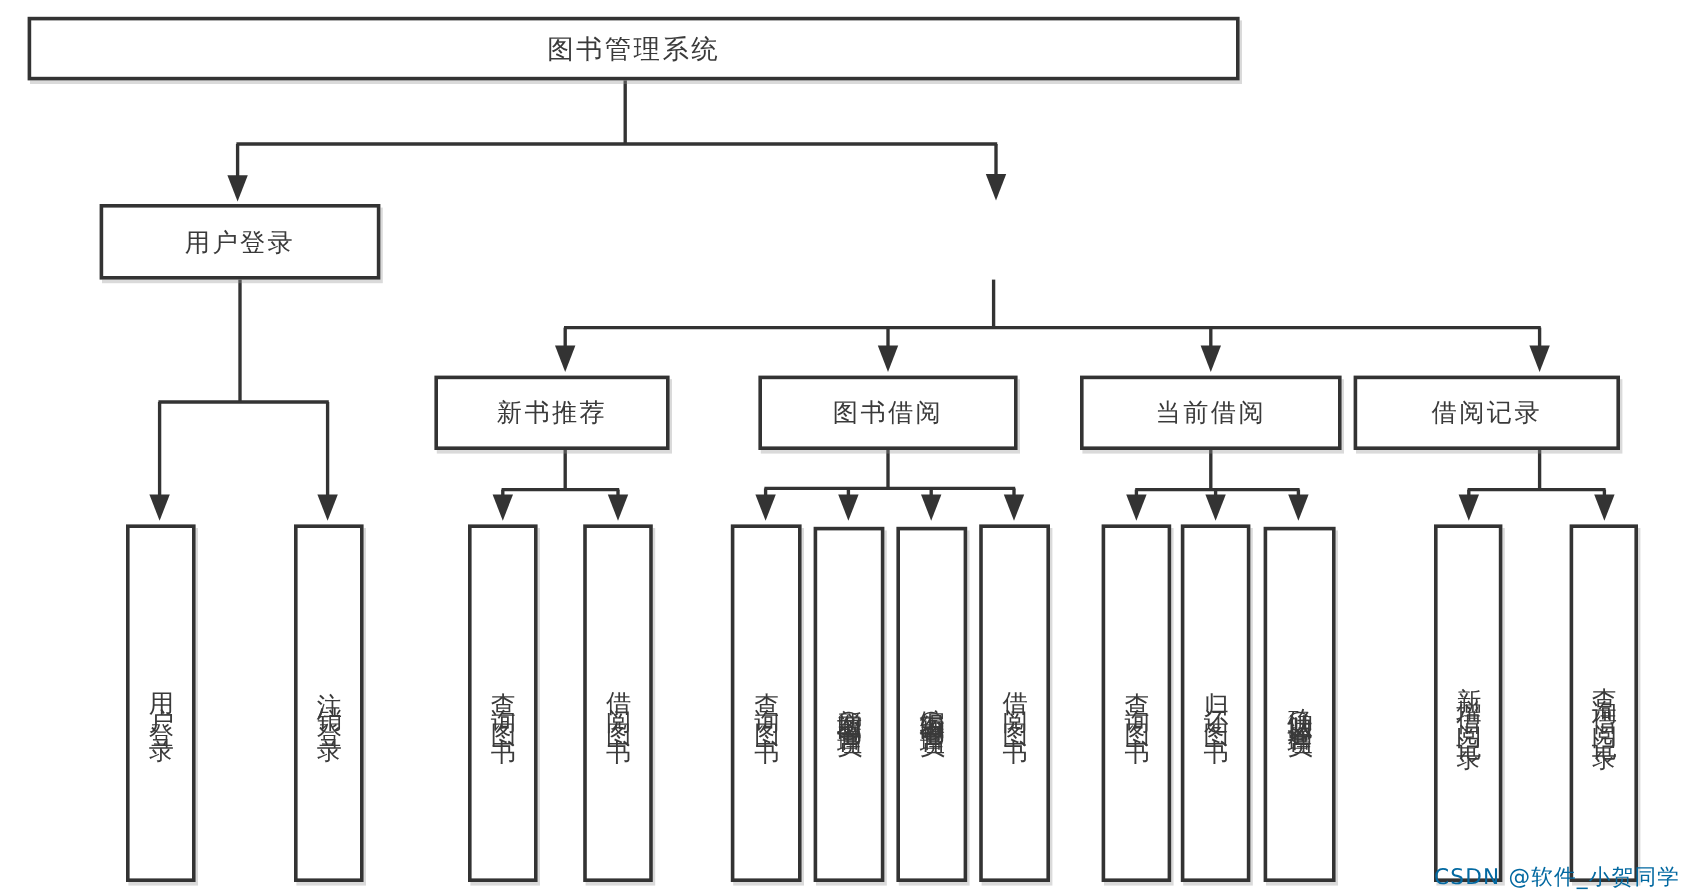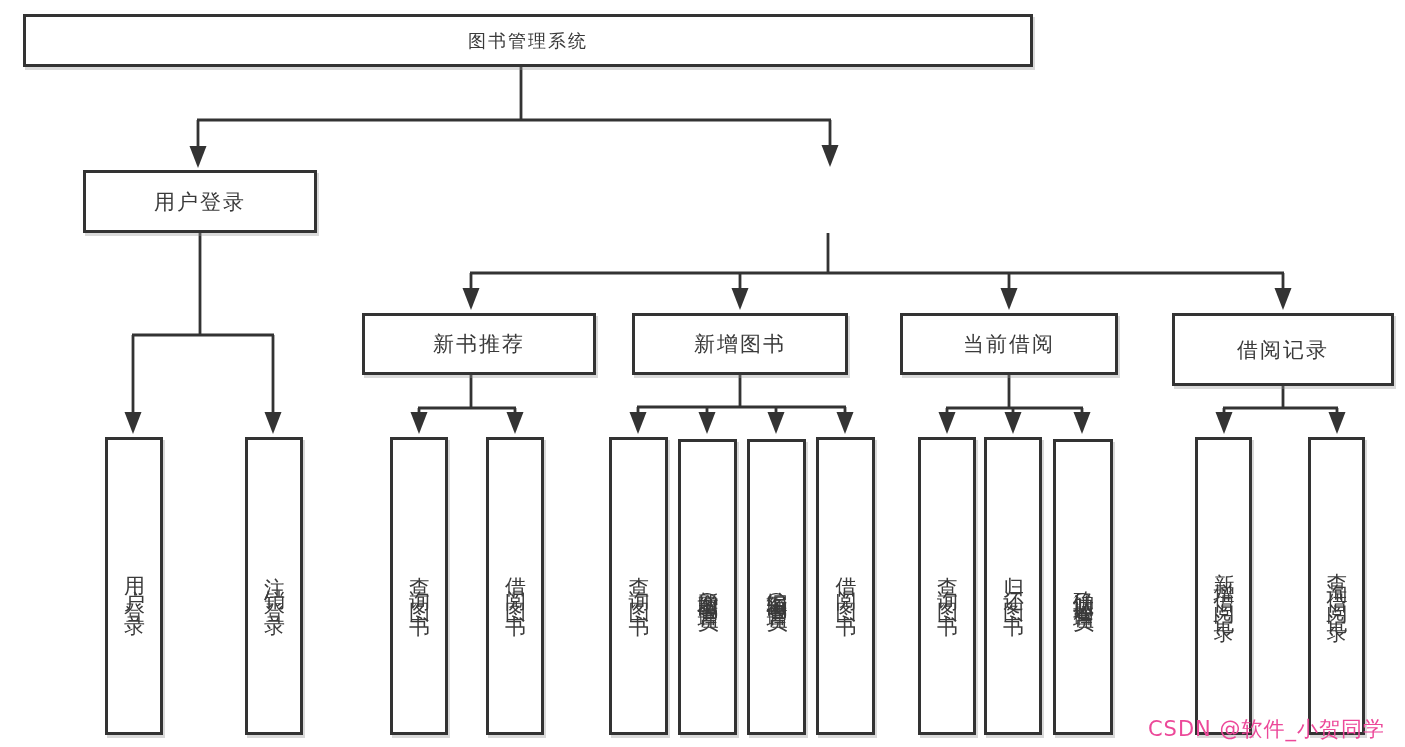--- a/index.html
+++ b/index.html
@@ -34,37 +34,37 @@
     align-items: center;
     justify-content: center;
     text-align: center;
   }
   .node.h span {
     font-size: 21px;
     letter-spacing: 2px;
     white-space: nowrap;
   }
   .node.root span {
-    font-size: 18px;
+    font-size: 22px;
   }
   .node.leaf span {
     writing-mode: vertical-rl;
     text-orientation: mixed;
     font-size: 21px;
     letter-spacing: 13px;
     line-height: 1;
   }
   .node.leaf.ls6 span { letter-spacing: 10px; }
   .node.leaf.ls9 span { letter-spacing: 3px; }
   #watermark {
     position: absolute;
-    right: 20px;
+    right: 5px;
     bottom: 4px;
-    font-size: 21px;
-    color: #ec4899;
+    font-size: 18px;
+    color: #0369a1;
     letter-spacing: 1px;
     white-space: nowrap;
   }
 </style>
 </head>
 <body>
 
 <div id="stage">
 
   <svg id="connectors" viewBox="0 0 1405 747" xmlns="http://www.w3.org/2000/svg">
@@ -137,30 +137,30 @@
   </svg>
 
   <div class="node h root" style="left:23px; top:14px; width:1010px; height:53px;">
     <span>图书管理系统</span>
   </div>
 
   <div class="node h" style="left:83px; top:170px; width:234px; height:63px;">
     <span>用户登录</span>
   </div>
 
-  <div class="node h" style="left:362px; top:313px; width:234px; height:62px;">
+  <div class="node h" style="left:362px; top:313px; width:196px; height:62px;">
     <span>新书推荐</span>
   </div>
   <div class="node h" style="left:632px; top:313px; width:216px; height:62px;">
-    <span>新增图书</span>
+    <span>图书借阅</span>
   </div>
   <div class="node h" style="left:900px; top:313px; width:218px; height:62px;align-items:center;">
     <span>当前借阅</span>
   </div>
-  <div class="node h" style="left:1172px; top:313px; width:222px; height:73px;">
+  <div class="node h" style="left:1128px; top:313px; width:222px; height:62px;">
     <span>借阅记录</span>
   </div>
 
   <div class="node leaf" style="left:105px; top:437px; width:58px; height:298px;">
     <span>用户登录</span>
   </div>
   <div class="node leaf" style="left:245px; top:437px; width:58px; height:298px;">
     <span>注销登录</span>
   </div>
 

